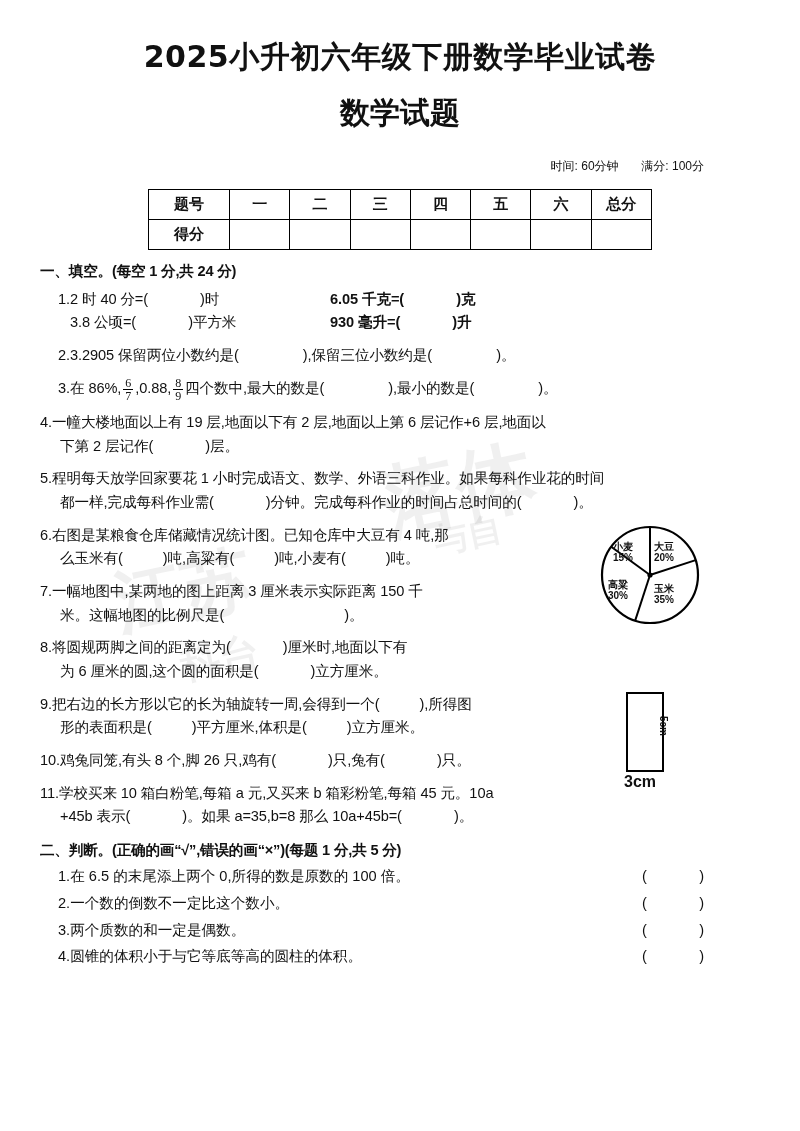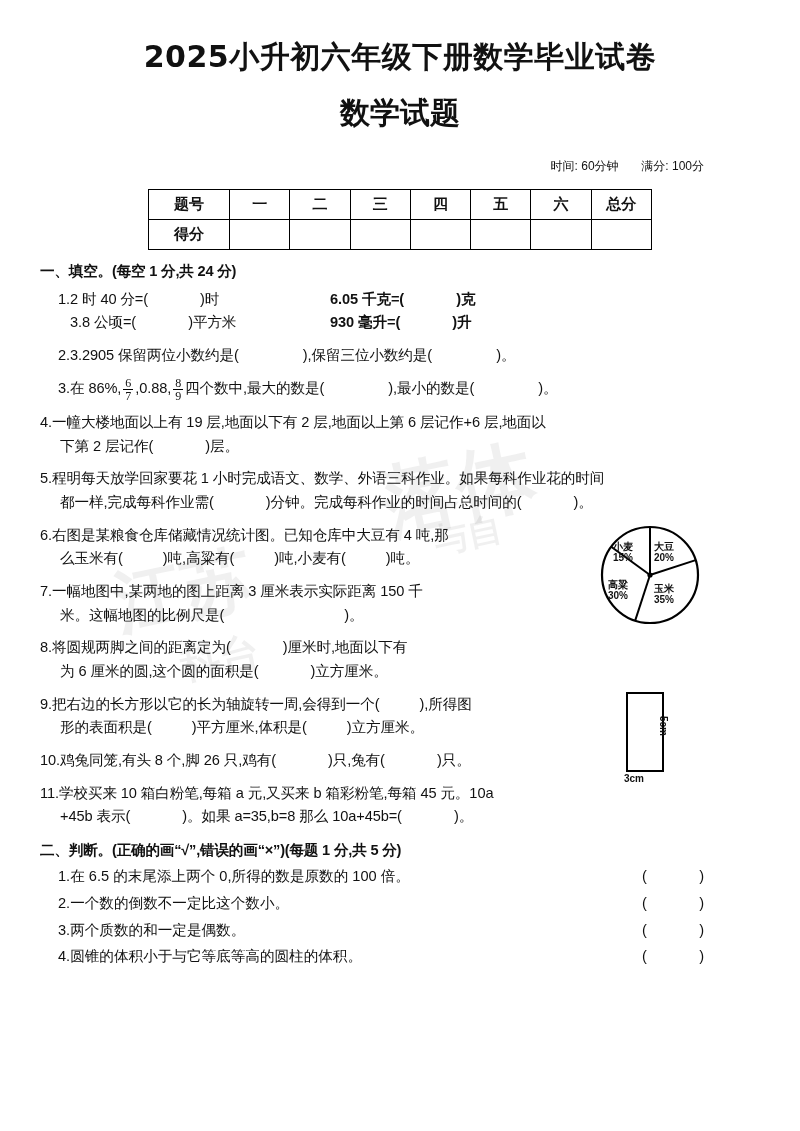--- a/index.html
+++ b/index.html
@@ -155,21 +155,21 @@
   }
   .rect-lbl-h{
     position:absolute;left:56px;top:30px;
     font-size:10px;font-weight:700;
     font-family:"Liberation Sans","DejaVu Sans",sans-serif;
     transform:rotate(90deg);
     transform-origin:left top;
   }
   .rect-lbl-w{
     position:absolute;left:12px;top:88px;
-    font-size:10px;font-weight:700;
+    font-size:16px;font-weight:700;
     font-family:"Liberation Sans","DejaVu Sans",sans-serif;
     text-align:right;
   }
 
   
   .jq{
     margin-top:12px;
     display:flex;
     align-items:baseline;
     font-size:14.6px;

